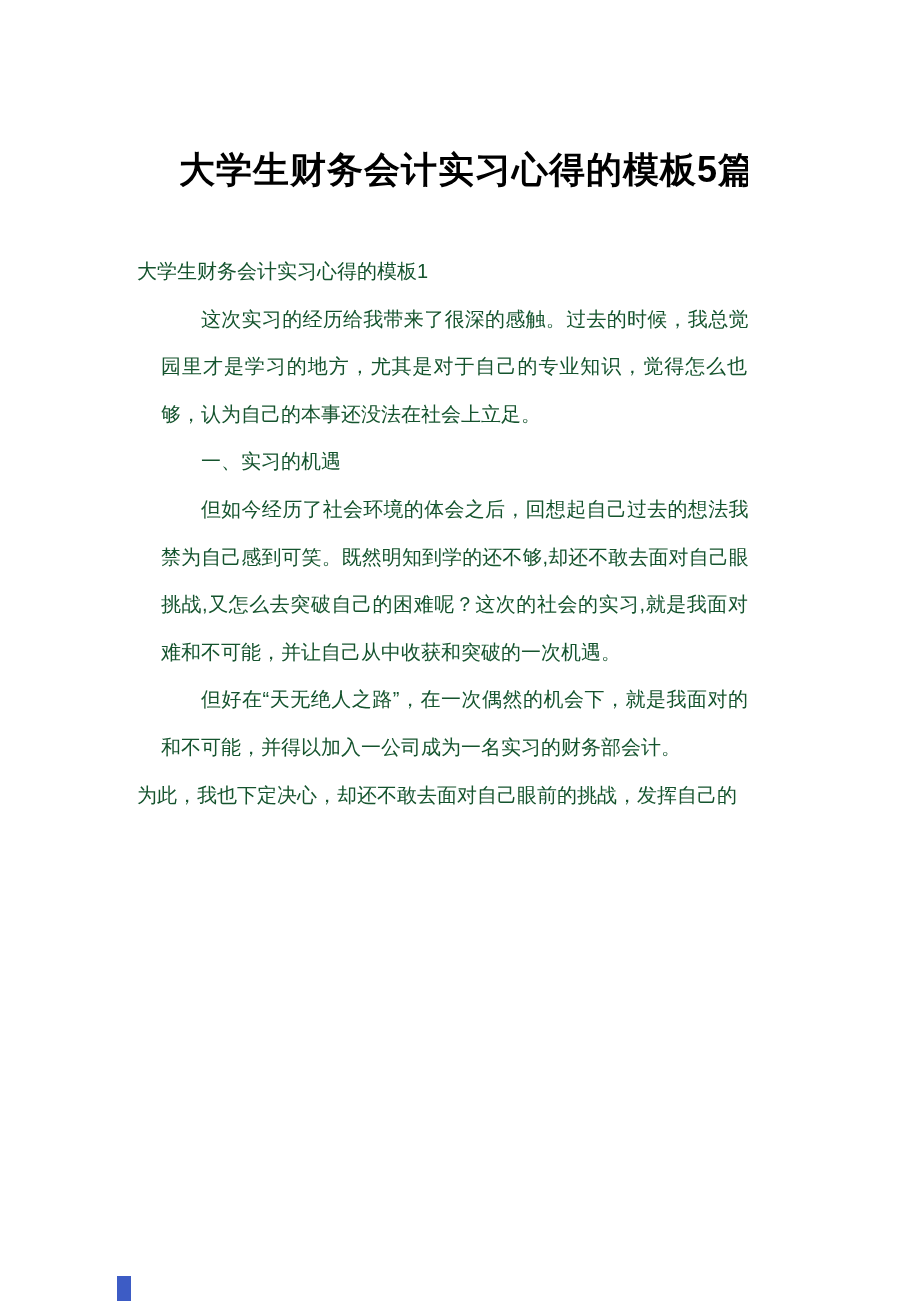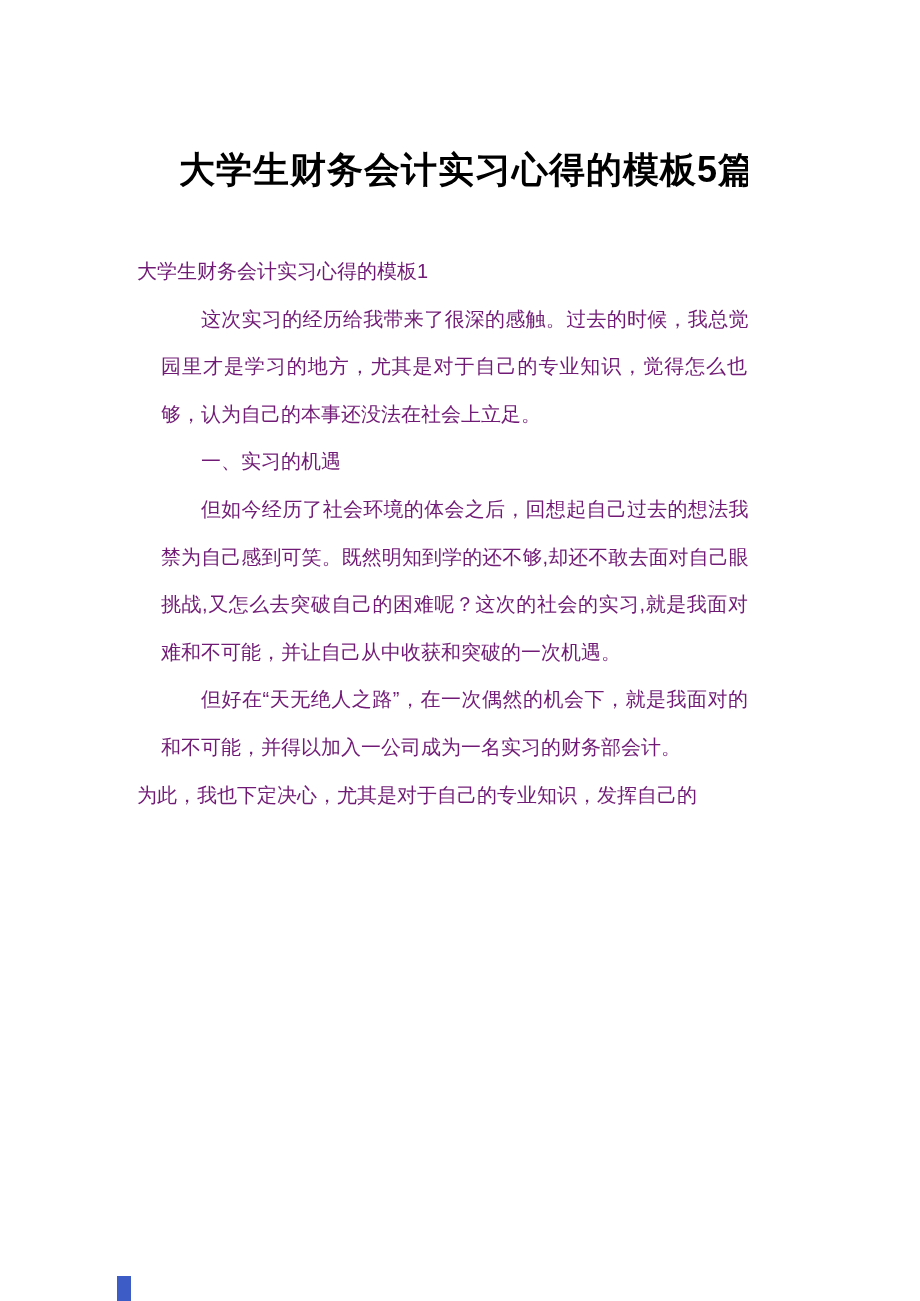--- a/index.html
+++ b/index.html
@@ -28,21 +28,21 @@
     line-height: 46px;
     letter-spacing: 1px;
     margin: 0 0 55px 42px;
     color: #000000;
     white-space: nowrap;
   }
   .para {
     font-size: 20px;
     line-height: 47.6px;
     text-align: justify;
-    color: #701a75;
+    color: #14532d;
     letter-spacing: 0;
   }
   .para.indent {
     text-indent: 2em;
     margin-left: 24px;
   }
   .corner-marker {
     position: absolute;
     left: 117px;
     bottom: 0;
@@ -63,17 +63,17 @@
     <p class="para indent">这次实习的经历给我带来了很深的感触。过去的时候，我总觉得校园里才是学习的地方，尤其是对于自己的专业知识，觉得怎么也学不够，认为自己的本事还没法在社会上立足。</p>
 
     <p class="para indent">一、实习的机遇</p>
 
     <p class="para indent">但如今经历了社会环境的体会之后，回想起自己过去的想法我却不禁为自己感到可笑。既然明知到学的还不够,却还不敢去面对自己眼前的挑战,又怎么去突破自己的困难呢？这次的社会的实习,就是我面对的困难和不可能，并让自己从中收获和突破的一次机遇。</p>
 
 
 
     <p class="para indent">但好在“天无绝人之路”，在一次偶然的机会下，就是我面对的困难和不可能，并得以加入一公司成为一名实习的财务部会计。</p>
 
-    <p class="para">为此，我也下定决心，尤其是对于自己的专业知识，发挥自己的</p>
+    <p class="para">为此，我也下定决心，却还不敢去面对自己眼前的挑战，发挥自己的</p>
   </div>
 
   <div class="corner-marker" style="background: rgb(61, 92, 197);"></div>
 </div>
 
 </body></html>

